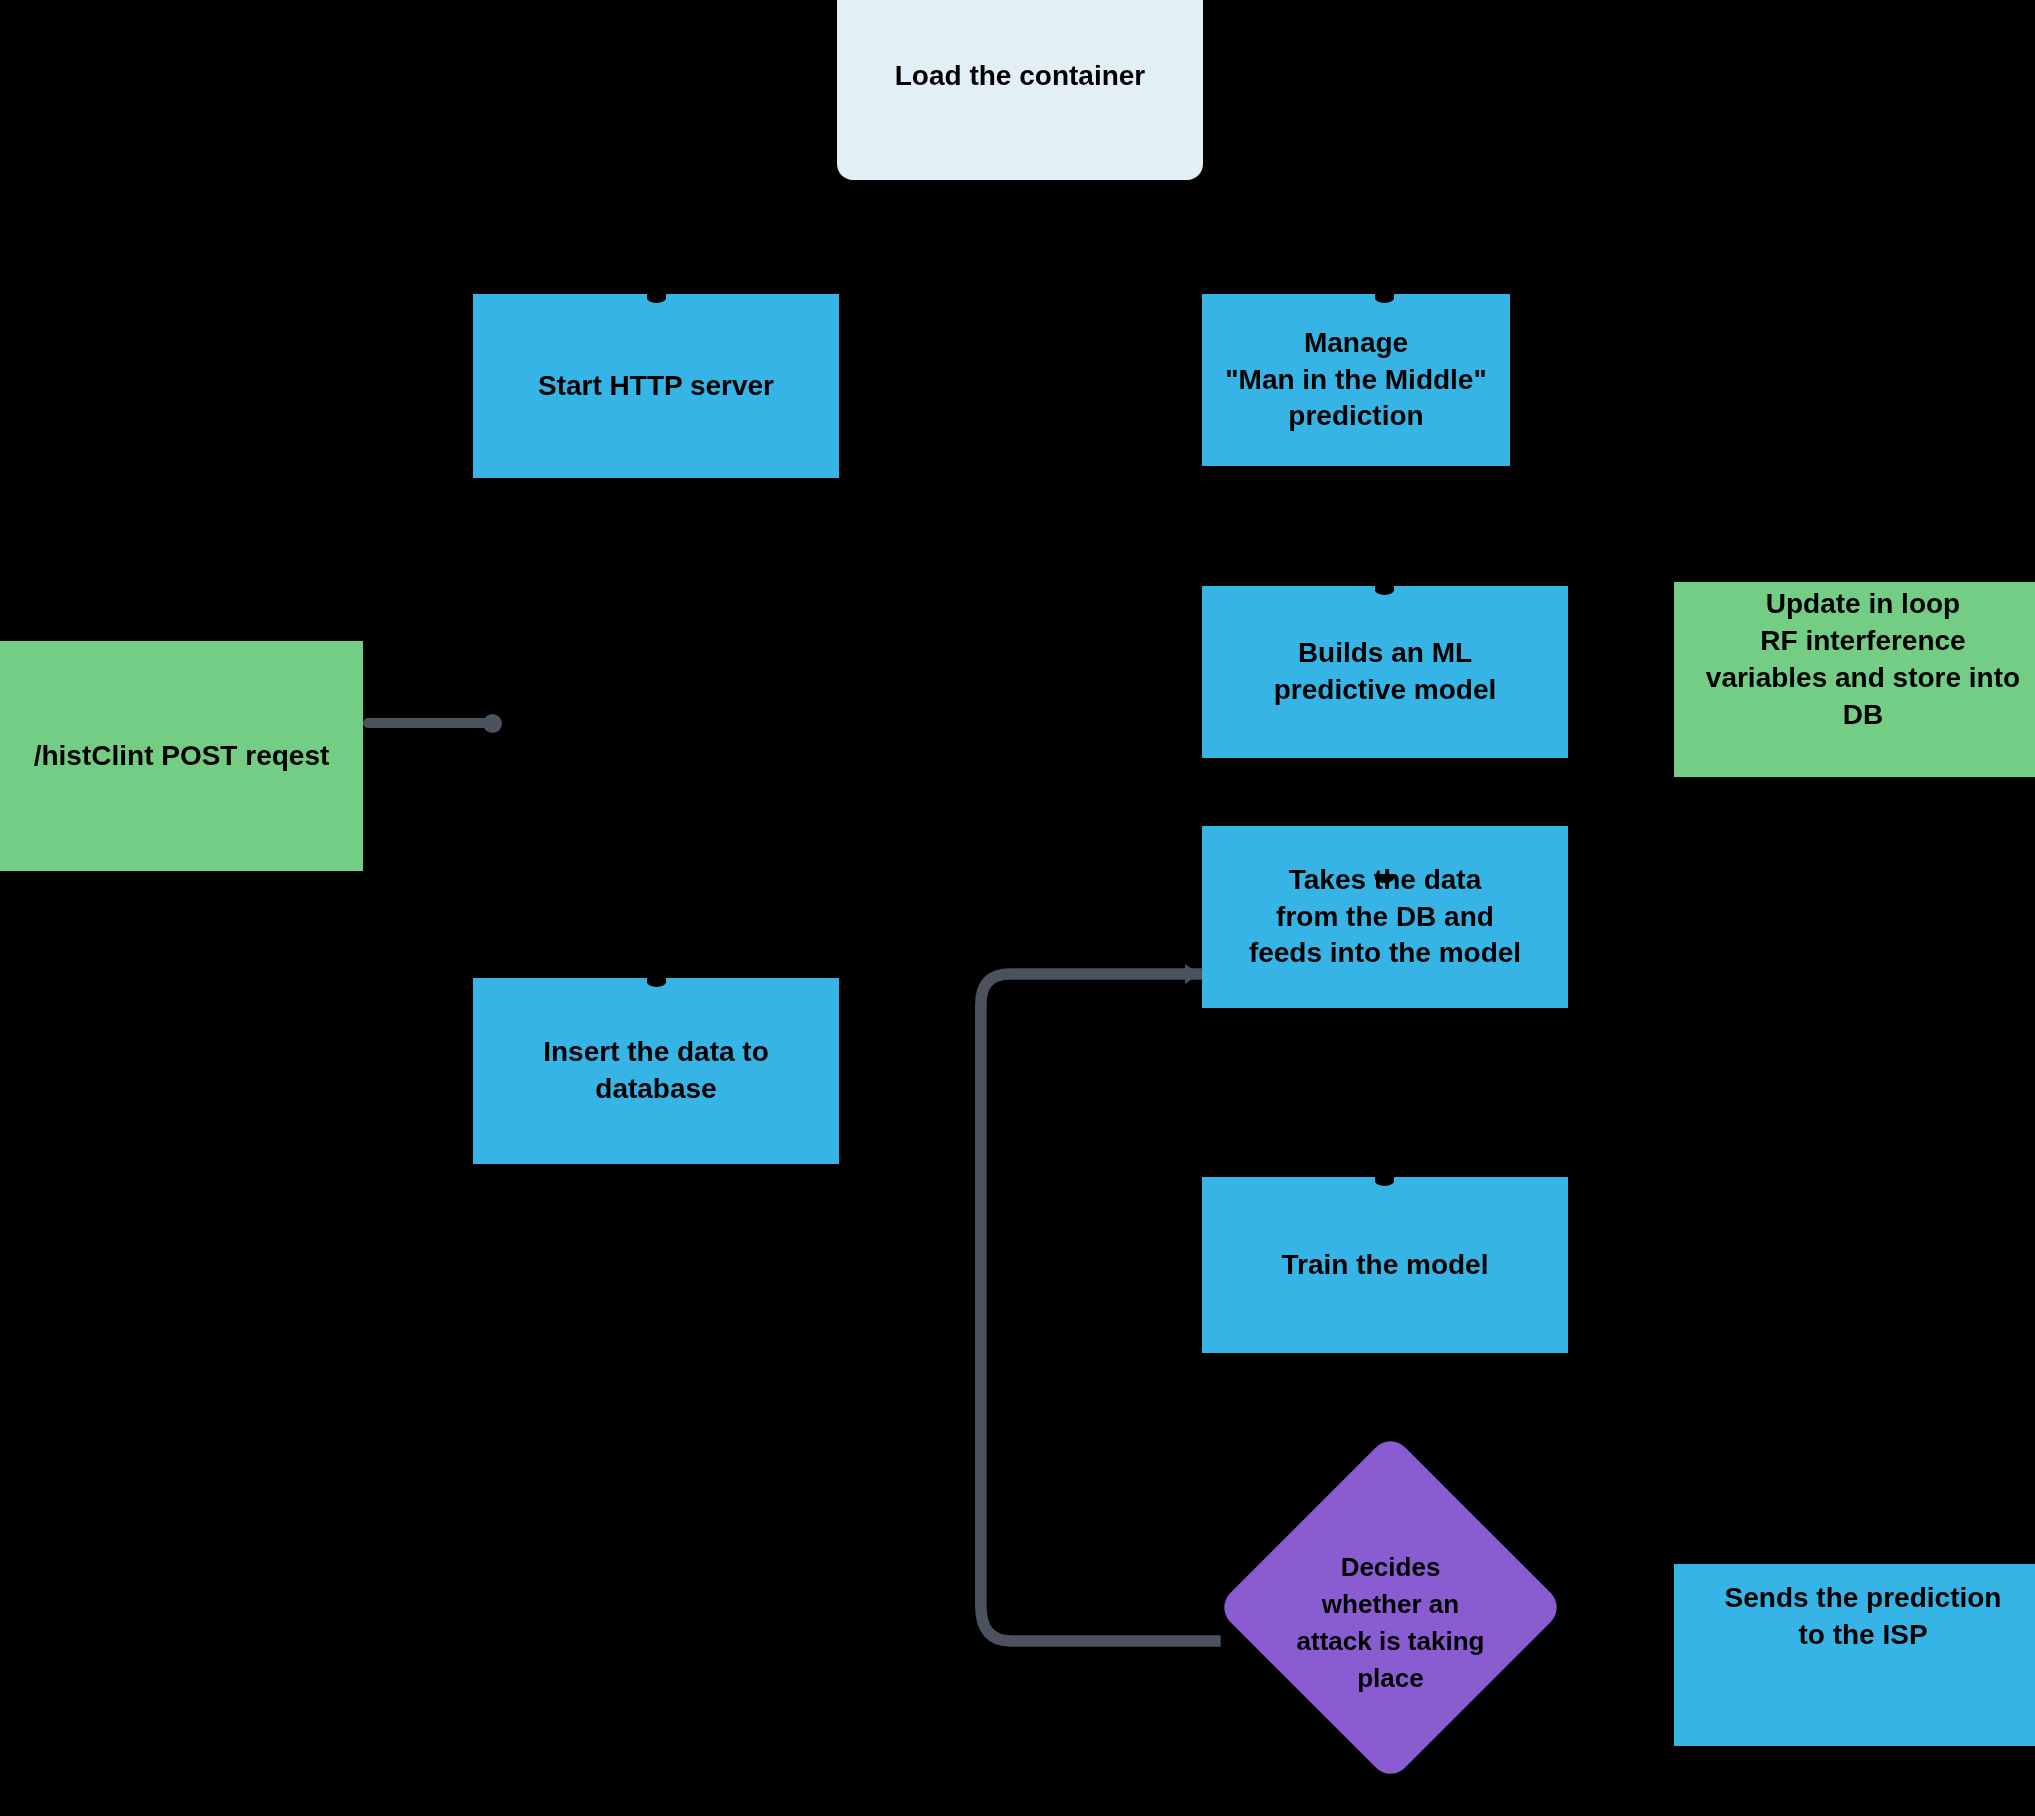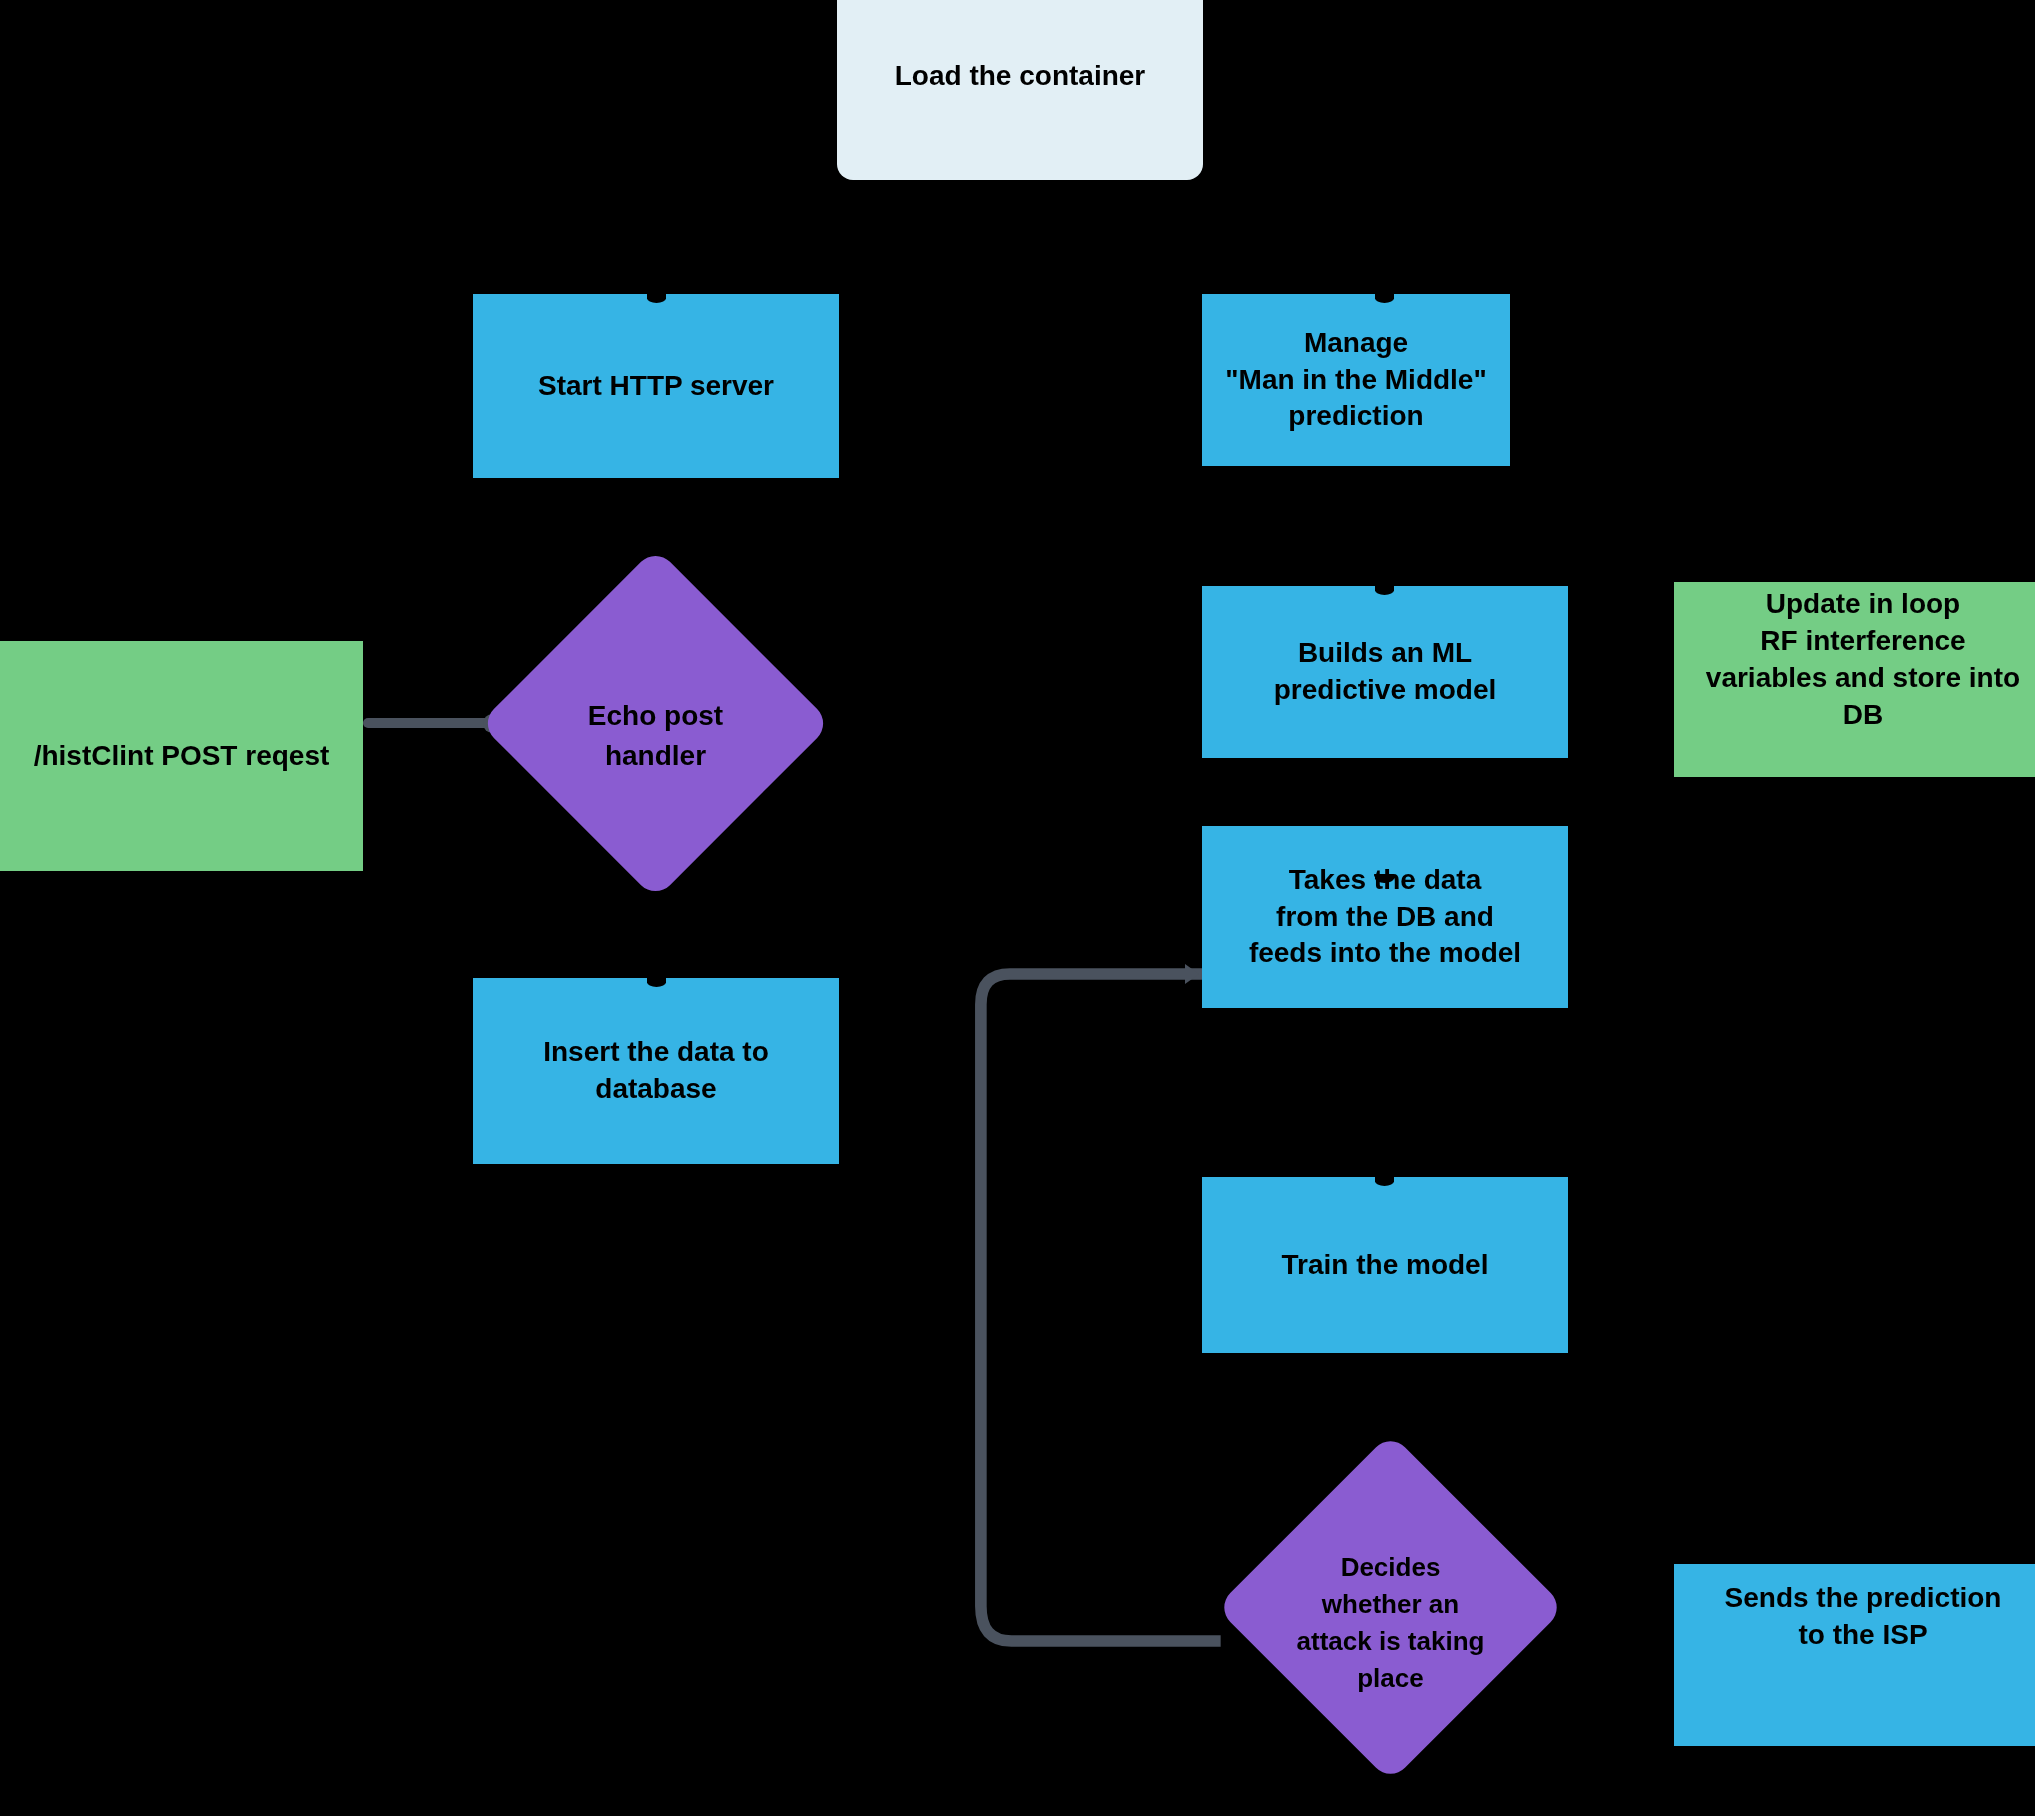--- a/index.html
+++ b/index.html
@@ -151,25 +151,20 @@
     <span class="lbl">Manage
 "Man in the Middle"
 prediction</span>
   </div>
   <div class="notch" style="left:1375px; top:294px;"></div>
 
   <div class="node rect-green" style="left:0px; top:641px; width:363px; height:230px;">
     <span class="lbl">/histClint POST reqest</span>
   </div>
 
-  <div class="diamond-wrap" style="left:480px; top:599px; width:249px; height:249px; transform:translateX(51px);">
-    <div class="diamond-shape"></div>
-    <div class="diamond-label offset-down">Echo post
-handler</div>
-  </div>
 
   <div class="node rect-blue" style="left:1202px; top:586px; width:366px; height:172px;">
     <span class="lbl">Builds an ML
 predictive model</span>
   </div>
   <div class="notch" style="left:1375px; top:586px;"></div>
 
   <div class="node rect-green" style="left:1674px; top:582px; width:378px; height:195px; align-items:flex-start; padding-top:4.4px;">
     <span class="lbl">Update in loop
 RF interference

